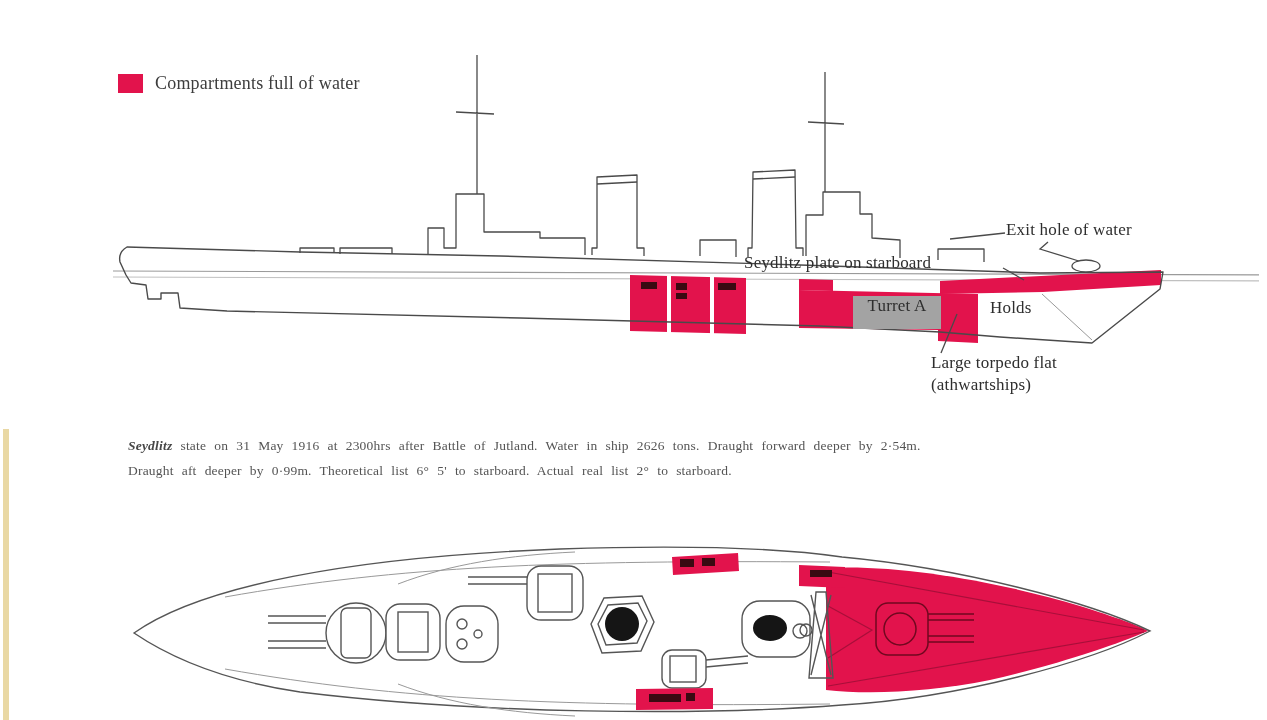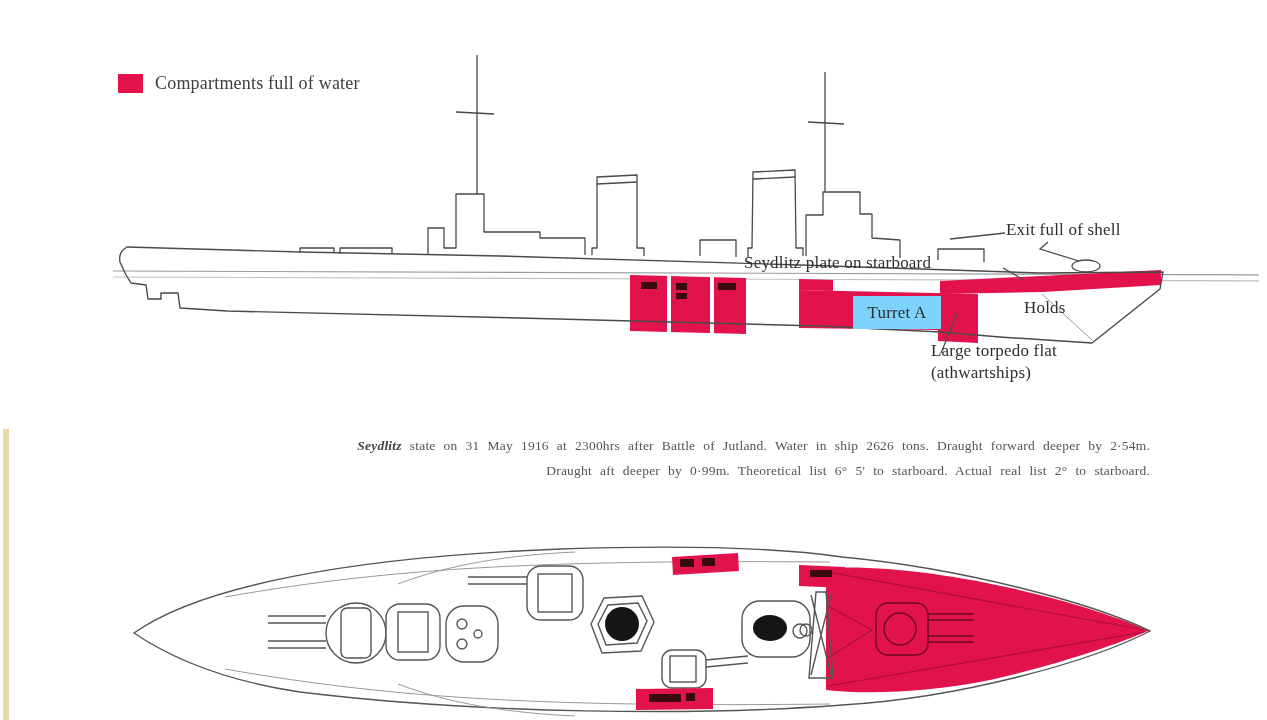--- a/index.html
+++ b/index.html
@@ -3,24 +3,24 @@
 <meta charset="utf-8">
 <style>
   html,body{margin:0;padding:0;background:#fff;}
   #page{position:relative;width:1259px;height:720px;background:#ffffff;overflow:hidden;
         font-family:Liberation Serif, serif;margin-top:42px;}
   svg{position:absolute;left:0;}
   .lbl{position:absolute;color:#2e2e2e;font-size:17px;letter-spacing:.2px;white-space:nowrap;z-index:5;}
   #legend{position:absolute;left:118px;top:31px;display:flex;align-items:center;z-index:5;}
   #legend .swatch{width:25px;height:19px;margin-right:12px;}
   #legend .txt{font-size:18px;color:#3d3d3d;letter-spacing:.2px;}
-  #turretA-box{position:absolute;left:853px;top:254px;width:88px;height:33px;background:#7dd3fc;
-        display:flex;align-items:center;justify-content:center;z-index:4;}
+  #turretA-box{position:absolute;left:853px;top:254px;width:88px;height:33px;background:#a3a3a3;
+        display:flex;justify-content:center;z-index:4;}
   #caption{position:absolute;left:128px;top:391px;width:1022px;font-size:13.5px;line-height:25px;
-        color:#545454;word-spacing:4.5px;letter-spacing:.2px;z-index:5;text-align:right;}
+        color:#545454;word-spacing:4.5px;letter-spacing:.2px;z-index:5;}
   #caption .ship{font-style:italic;font-weight:bold;color:#474747;}
   #cream-strip{position:absolute;left:3px;top:387px;width:6px;height:333px;z-index:2;}
   .torp{line-height:22px;}
 </style>
 </head>
 <body>
 
 <div id="page">
 
   <div id="legend">
@@ -69,27 +69,27 @@
     </g>
 
     <g fill="none" stroke="#4a4a4a" stroke-width="1.3">
       <path d="M950,197 L1005,191 M1048,200 L1040,207 L1082,220"></path>
       <ellipse cx="1086" cy="224" rx="14" ry="6" fill="#ffffff"></ellipse>
       <path d="M1003,226 L1024,238"></path>
       <path d="M957,272 L941,311"></path>
     </g>
   </svg>
 
-  <div class="lbl" style="left:1006px;top:178px">Exit full of shell</div>
+  <div class="lbl" style="left:1006px;top:178px">Exit hole of water</div>
   <div class="lbl" style="left:744px;top:211px">Seydlitz plate on starboard</div>
   <div id="turretA-box">
     <span class="lbl" style="position:static">Turret A</span>
   </div>
-  <div class="lbl" style="left:1024px;top:256px">Holds</div>
-  <div class="lbl torp" style="left:931px;top:298px">
+  <div class="lbl" style="left:990px;top:256px">Holds</div>
+  <div class="lbl torp" style="left:931px;top:310px">
     <div>Large torpedo flat</div>
     <div>(athwartships)</div>
   </div>
 
   <div id="caption">
     <div><span class="ship">Seydlitz</span><span> state on 31 May 1916 at 2300hrs after Battle of Jutland. Water in ship 2626 tons. Draught forward deeper by 2·54m.</span></div>
     <div>Draught aft deeper by 0·99m. Theoretical list 6° 5' to starboard. Actual real list 2° to starboard.</div>
   </div>
 
   <div id="cream-strip" style="background:#e9d8a4"></div>

